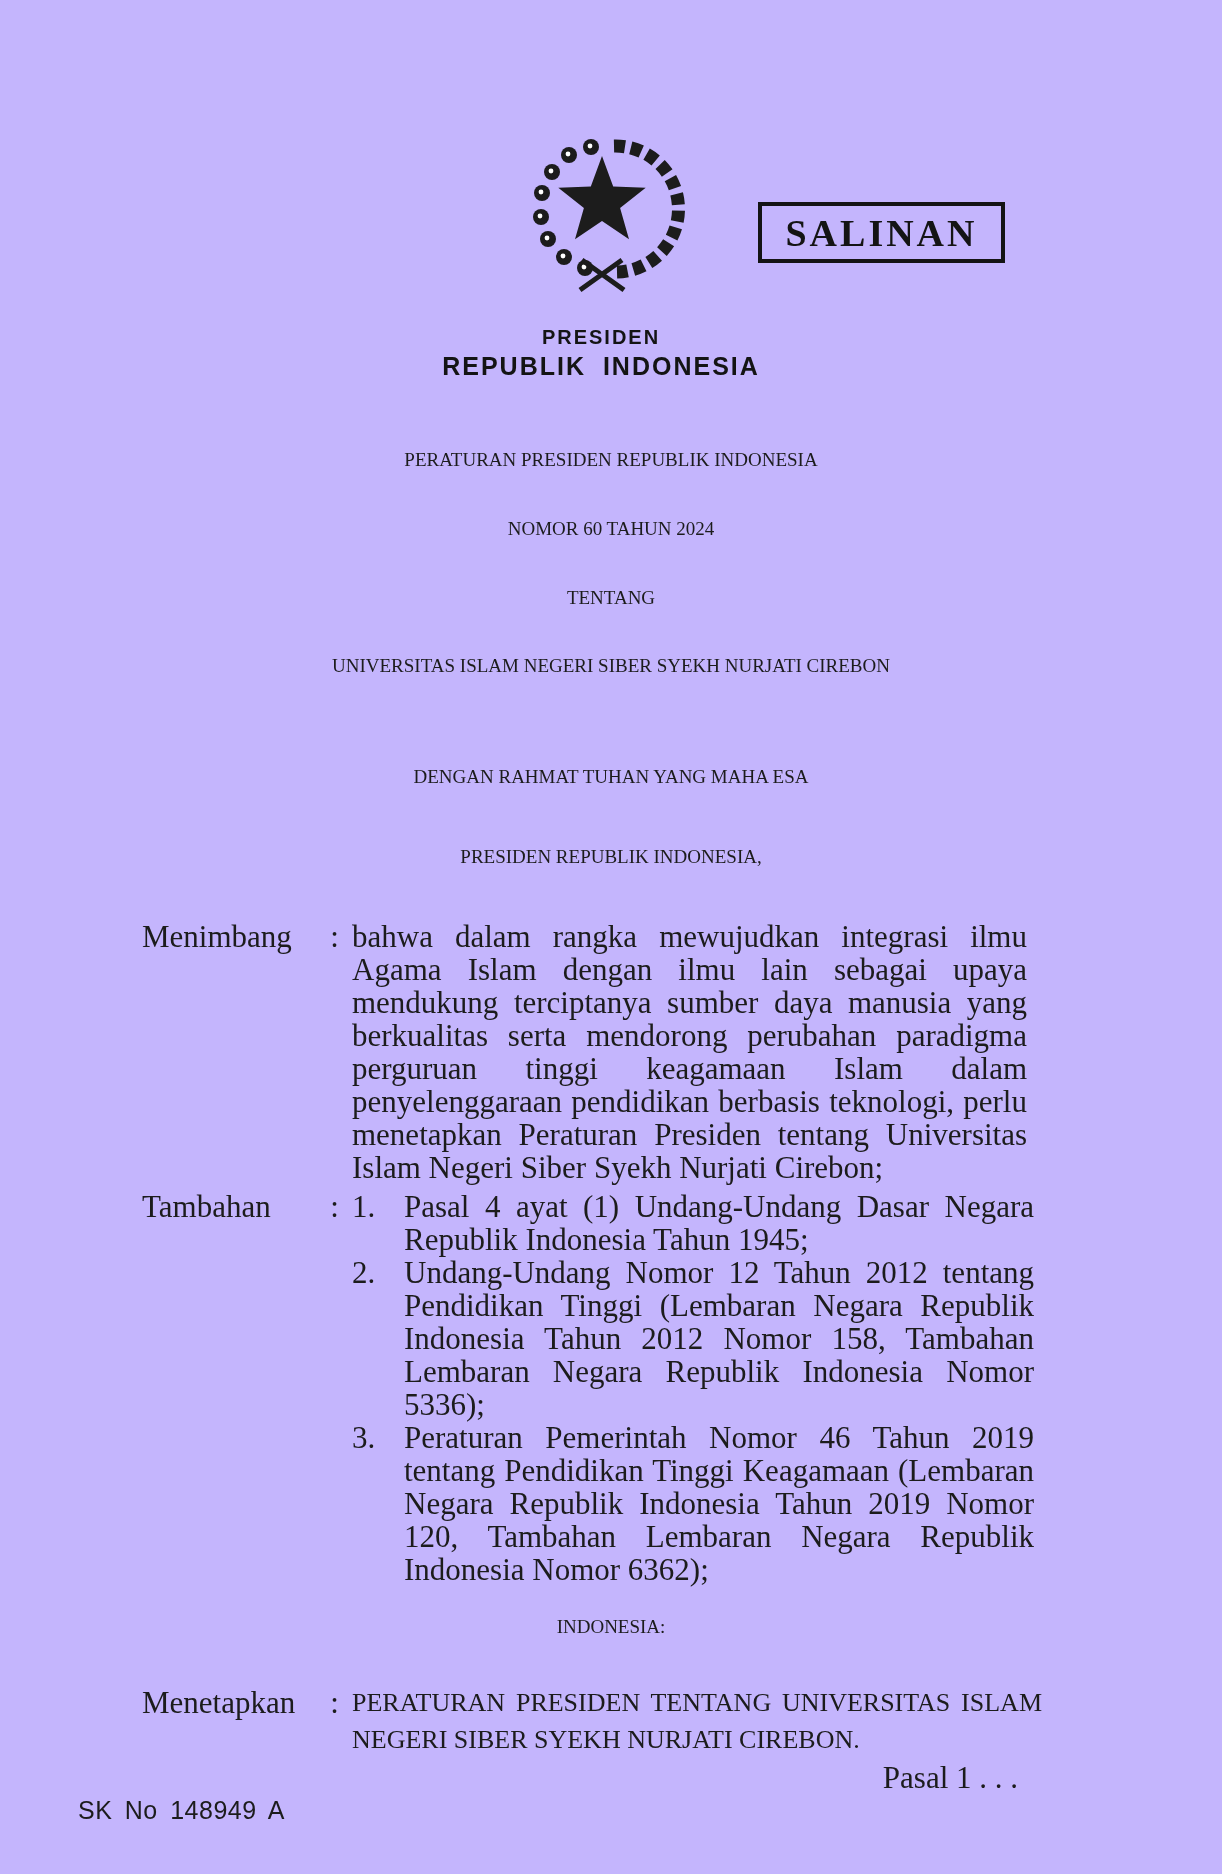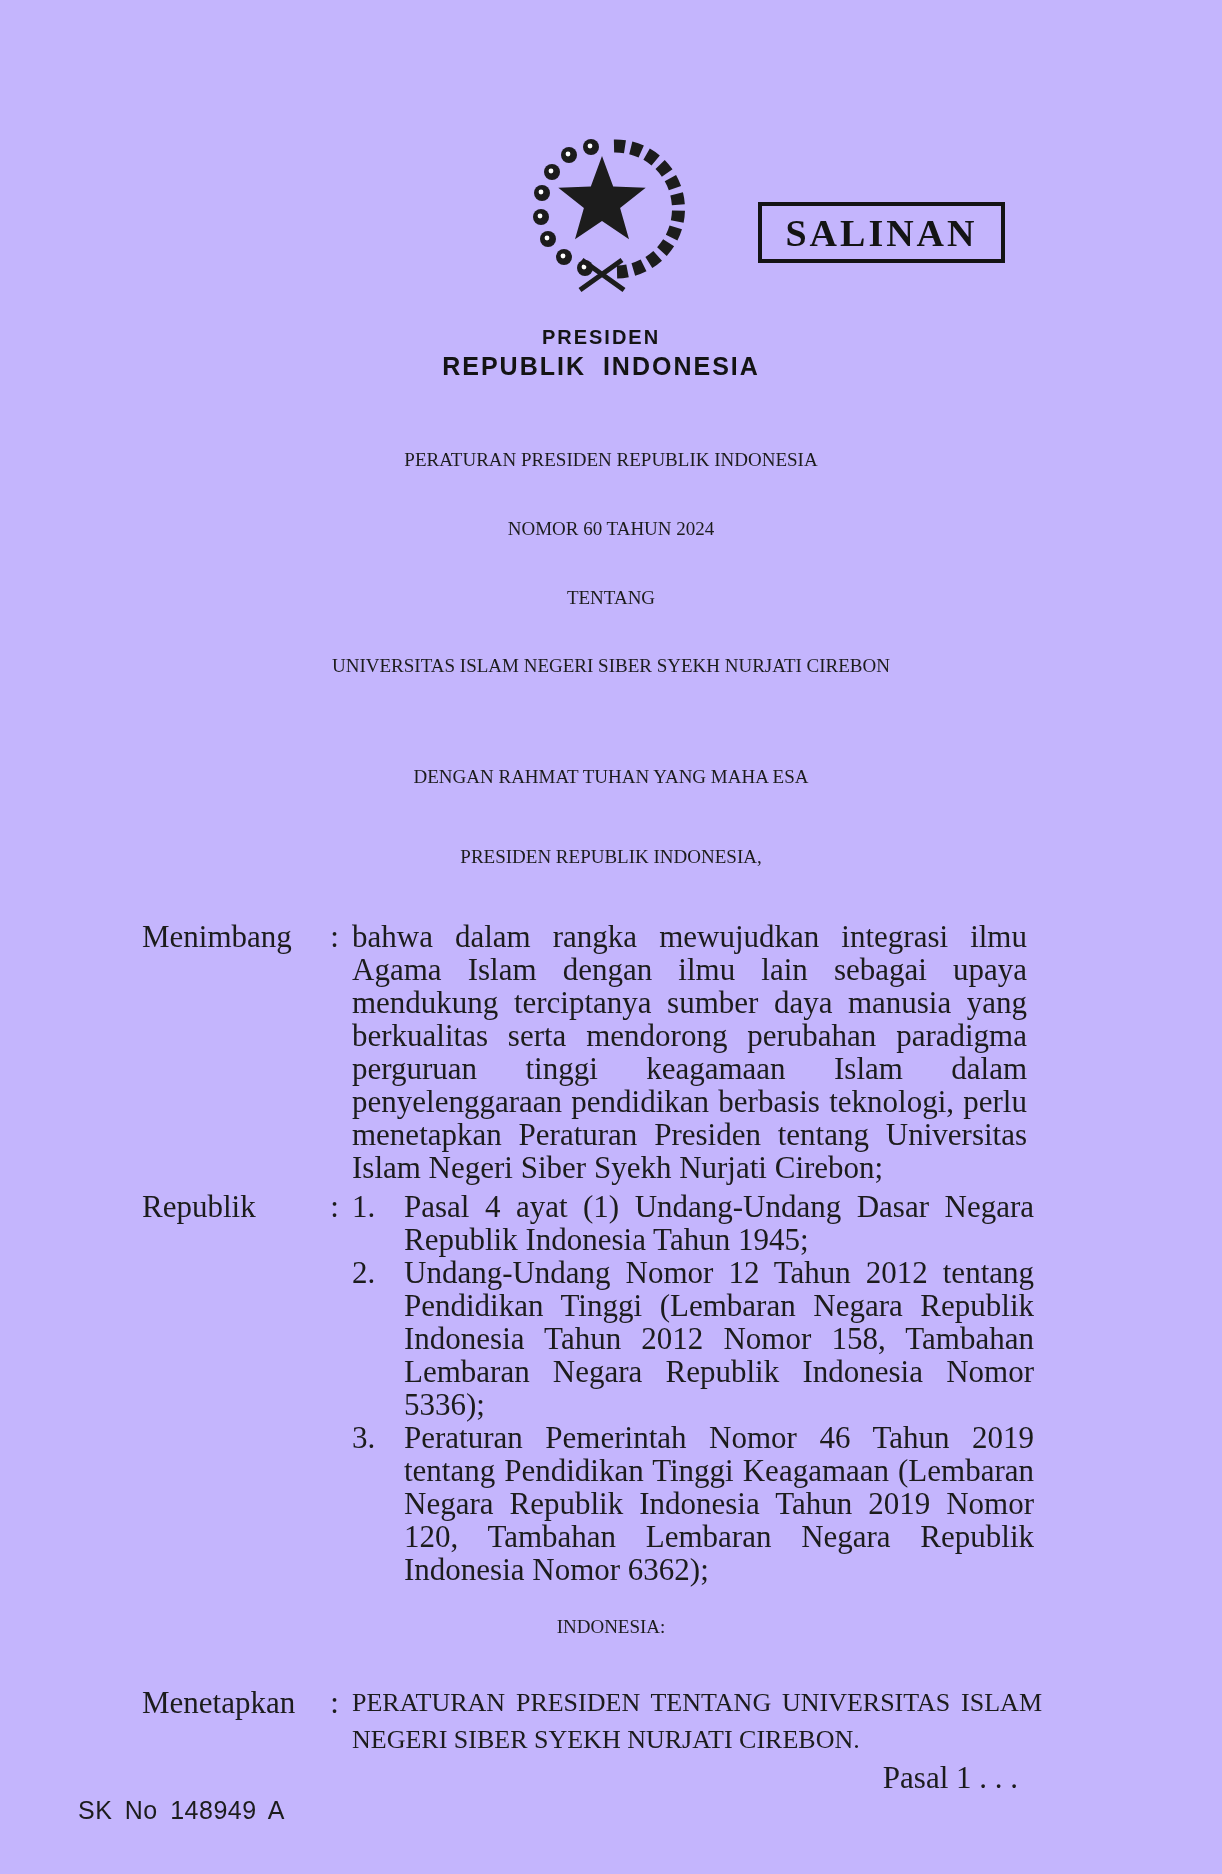--- a/index.html
+++ b/index.html
@@ -96,21 +96,21 @@
   <div class="cline inv">DENGAN RAHMAT TUHAN YANG MAHA ESA</div>
   <div class="cline auth">PRESIDEN REPUBLIK INDONESIA,</div>
 
   <div class="row row-menimbang">
     <div class="label">Menimbang</div>
     <div class="colon">:</div>
     <div class="body">bahwa dalam rangka mewujudkan integrasi ilmu Agama Islam dengan ilmu lain sebagai upaya mendukung terciptanya sumber daya manusia yang berkualitas serta mendorong perubahan paradigma perguruan tinggi keagamaan Islam dalam penyelenggaraan pendidikan berbasis teknologi, perlu menetapkan Peraturan Presiden tentang Universitas Islam Negeri Siber Syekh Nurjati Cirebon;</div>
   </div>
 
   <div class="row row-mengingat">
-    <div class="label">Republik</div>
+    <div class="label">Tambahan</div>
     <div class="colon">:</div>
     <div>
       <div class="legal-item">
         <div class="inum">1.</div>
         <div class="itext">Pasal 4 ayat (1) Undang-Undang Dasar Negara Republik Indonesia Tahun 1945;</div>
       </div>
       <div class="legal-item">
         <div class="inum">2.</div>
         <div class="itext">Undang-Undang Nomor 12 Tahun 2012 tentang Pendidikan Tinggi (Lembaran Negara Republik Indonesia Tahun 2012 Nomor 158, Tambahan Lembaran Negara Republik Indonesia Nomor 5336);</div>
       </div>

